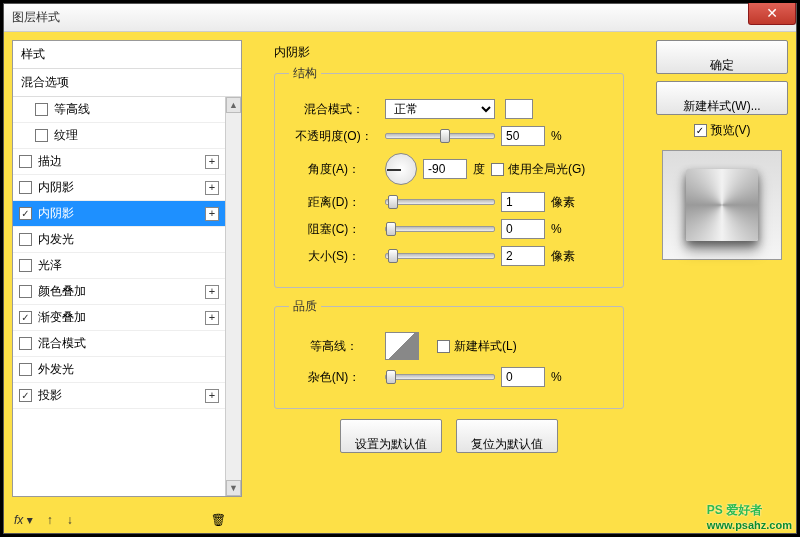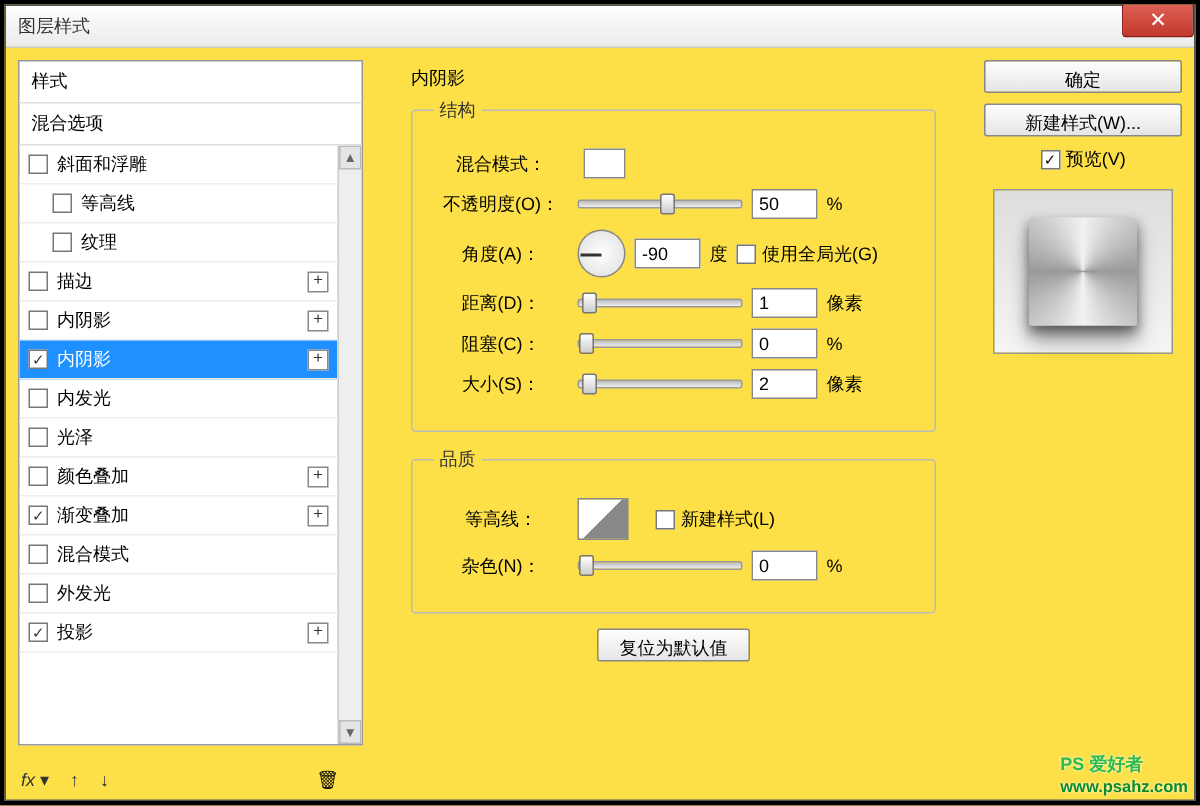--- a/index.html
+++ b/index.html
@@ -29,21 +29,21 @@
 select{width:110px;}
 input.num{width:44px;text-align:left;}
 .color-swatch{width:28px;height:20px;border:1px solid #888;background:#fff;margin-left:4px;}
 .slider{width:110px;height:6px;background:linear-gradient(#bbb,#eee);border:1px solid #999;border-radius:2px;position:relative;}
 .slider .thumb{position:absolute;top:-5px;width:10px;height:14px;background:linear-gradient(#fff,#ccc);border:1px solid #777;border-radius:2px;}
 .angle-dial{width:32px;height:32px;border:1px solid #888;border-radius:50%;background:radial-gradient(#fff,#ddd);position:relative;}
 .angle-dial:after{content:"";position:absolute;width:2px;height:14px;background:#333;left:50%;top:2px;transform-origin:bottom;transform:translateX(-50%) rotate(-90deg);}
 .inline-chk{display:inline-flex;align-items:center;gap:4px;}
 .inline-chk .box{width:13px;height:13px;border:1px solid #777;background:#fff;display:inline-flex;align-items:center;justify-content:center;font-size:10px;}
 .contour{width:34px;height:28px;border:1px solid #888;background:linear-gradient(135deg,#fff 0%,#fff 49%,#888 50%,#888 100%);}
-.btn{height:22px;border:1px solid #888;background:linear-gradient(#fefefe,#e5e5e5);padding:4px 14px;border-radius:2px;cursor:pointer;}
+.btn{height:22px;border:1px solid #888;background:linear-gradient(#fefefe,#e5e5e5);padding:16px 14px;border-radius:2px;cursor:pointer;}
 .defaults{display:flex;gap:14px;justify-content:center;margin-top:4px;}
 .rightcol{width:132px;display:flex;flex-direction:column;gap:7px;align-items:stretch;}
 .rightcol .btn{width:100%;}
 .preview{width:120px;height:110px;border:1px solid #999;background:linear-gradient(#ddd,#f5f5f5);align-self:center;display:flex;align-items:center;justify-content:center;position:relative;margin-top:4px;}
 .preview .shape{width:72px;height:72px;background:conic-gradient(from 0deg,#f2f2f2,#9a9a9a,#f2f2f2,#9a9a9a,#f2f2f2);box-shadow:0 4px 8px rgba(0,0,0,.45),0 10px 14px rgba(0,0,0,.35);border-radius:2px;}
 .footer{position:absolute;bottom:6px;left:10px;right:10px;display:flex;justify-content:space-between;align-items:center;}
 .footer .fx{display:flex;gap:14px;align-items:center;color:#333;}
 .footer .icons{display:flex;gap:16px;align-items:center;}
 .scrollbar{width:16px;background:#eee;border-left:1px solid #ccc;position:relative;flex-shrink:0;}
 .scrollbar .arrow{height:16px;background:#e5e5e5;border:1px solid #bbb;display:flex;align-items:center;justify-content:center;font-size:9px;color:#666;}
@@ -63,24 +63,20 @@
     <div class="close-btn">✕</div>
   </div>
 
   <div class="body">
 
     <div class="sidebar">
       <div class="s-header">样式</div>
       <div class="s-header" style="border-bottom:1px solid #ddd;">混合选项</div>
       <div class="side-wrap">
         <div class="side-list" id="side-list">
-              <div class="s-item">
-                <span class="chk"></span>
-                <span>斜面和浮雕</span>
-              </div>
               <div class="s-item indent">
                 <span class="chk" style="visibility: visible;"></span>
                 <span>等高线</span>
               </div>
               <div class="s-item indent">
                 <span class="chk" style="visibility: visible;"></span>
                 <span>纹理</span>
               </div>
               <div class="s-item">
                 <span class="chk"></span>
@@ -138,20 +134,21 @@
     </div>
 
     <div class="main">
       <div class="main-title">内阴影</div>
 
       <fieldset>
         <legend>结构</legend>
 
         <div class="row">
           <label>混合模式：</label>
+          <select><option>正常</option></select>
           <span class="color-swatch"></span>
         </div>
 
         <div class="row">
           <label>不透明度(O)：</label>
           <div class="slider">
                 <div class="thumb" style="left:50%;"></div>
               </div>
           <input class="num" value="50" style="">
           <span>%</span>
@@ -211,20 +208,21 @@
           <label>杂色(N)：</label>
           <div class="slider">
                 <div class="thumb" style="left:0%;"></div>
               </div>
           <input class="num" value="0" style="">
           <span>%</span>
         </div>
       </fieldset>
 
       <div class="defaults">
+        <button class="btn">设置为默认值</button>
         <button class="btn">复位为默认值</button>
       </div>
     </div>
 
     <div class="rightcol">
       <button class="btn">确定</button>
       <button class="btn">新建样式(W)...</button>
       <span class="inline-chk" style="align-self:center;">
             <span class="box">✓</span>
             <span>预览(V)</span>

